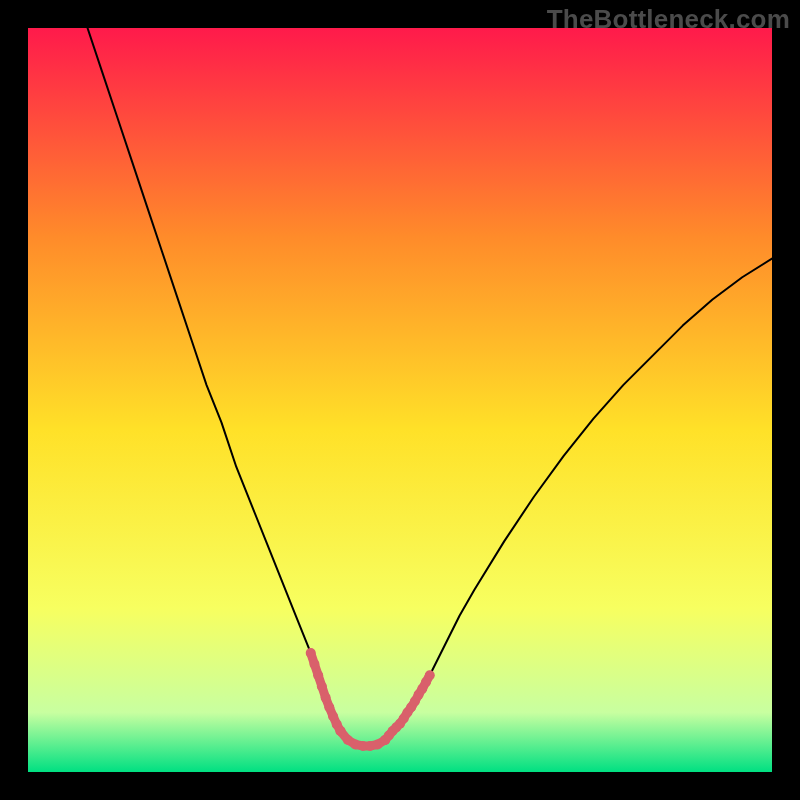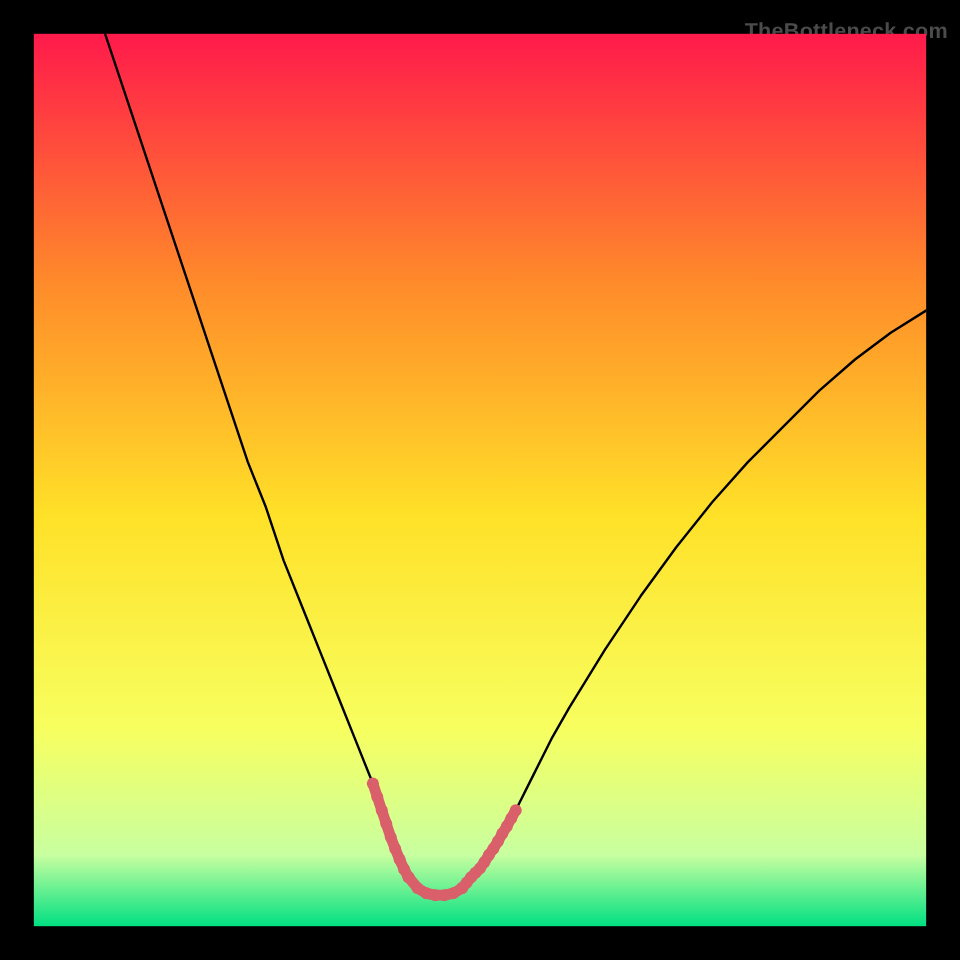--- a/index.html
+++ b/index.html
@@ -14,24 +14,24 @@
   .frame {
     position: absolute;
     top: 0;
     left: 0;
     width: 800px;
     height: 800px;
     background: #000;
   }
   .watermark {
     position: absolute;
-    top: 16px;
+    top: 4px;
     right: 10px;
     color: #4b4b4b;
-    font-size: 18px;
+    font-size: 26px;
     font-weight: 600;
     font-family: Arial, Helvetica, sans-serif;
     letter-spacing: 0.2px;
   }
   .plot {
     position: absolute;
     left: 28px;
     top: 28px;
     width: 744px;
     height: 744px;

